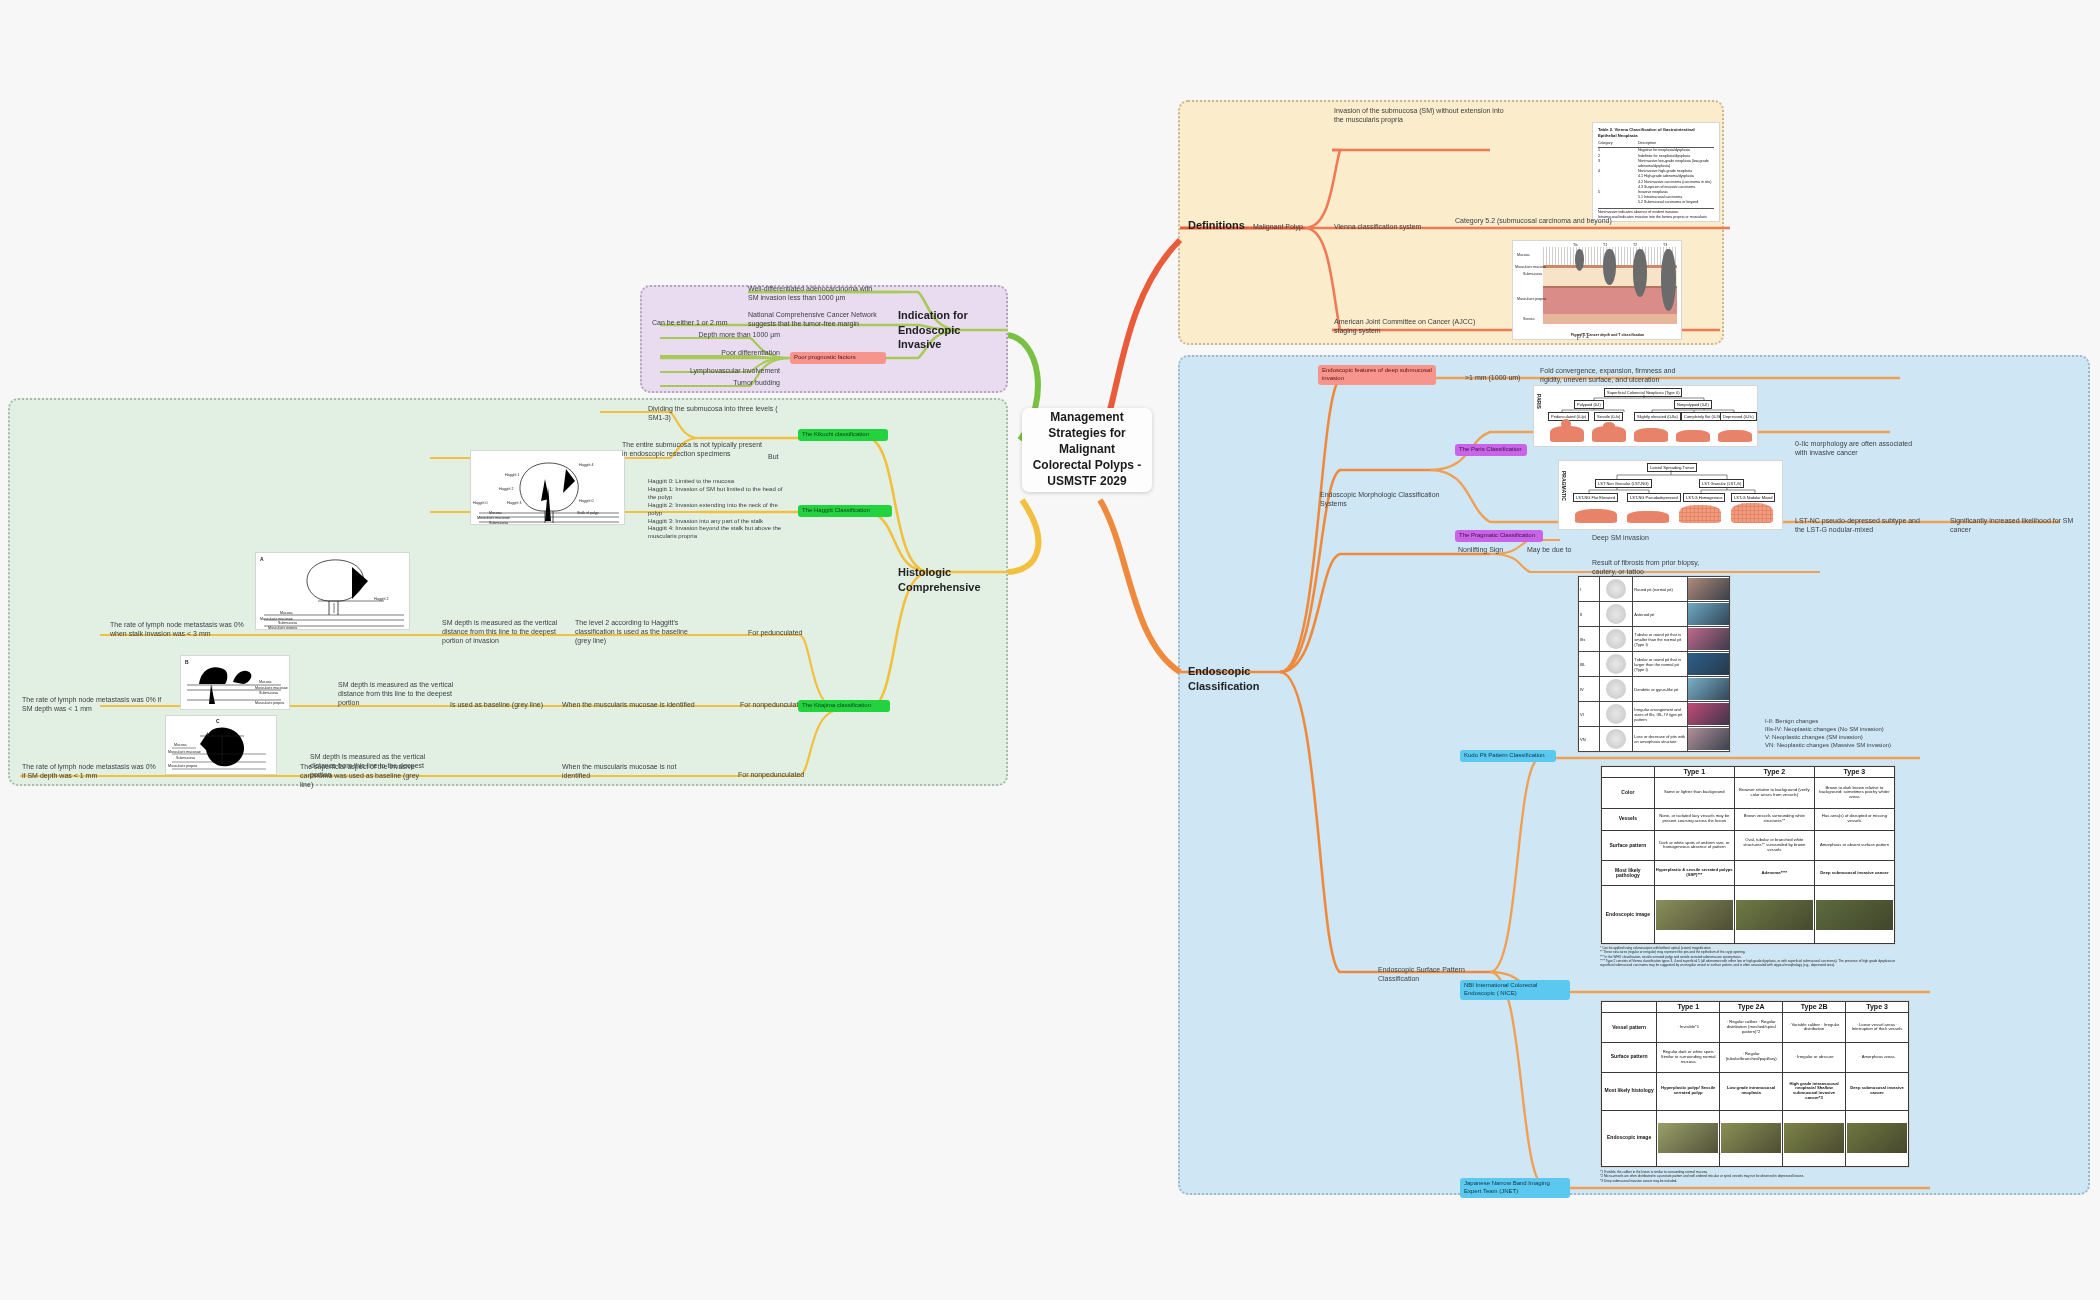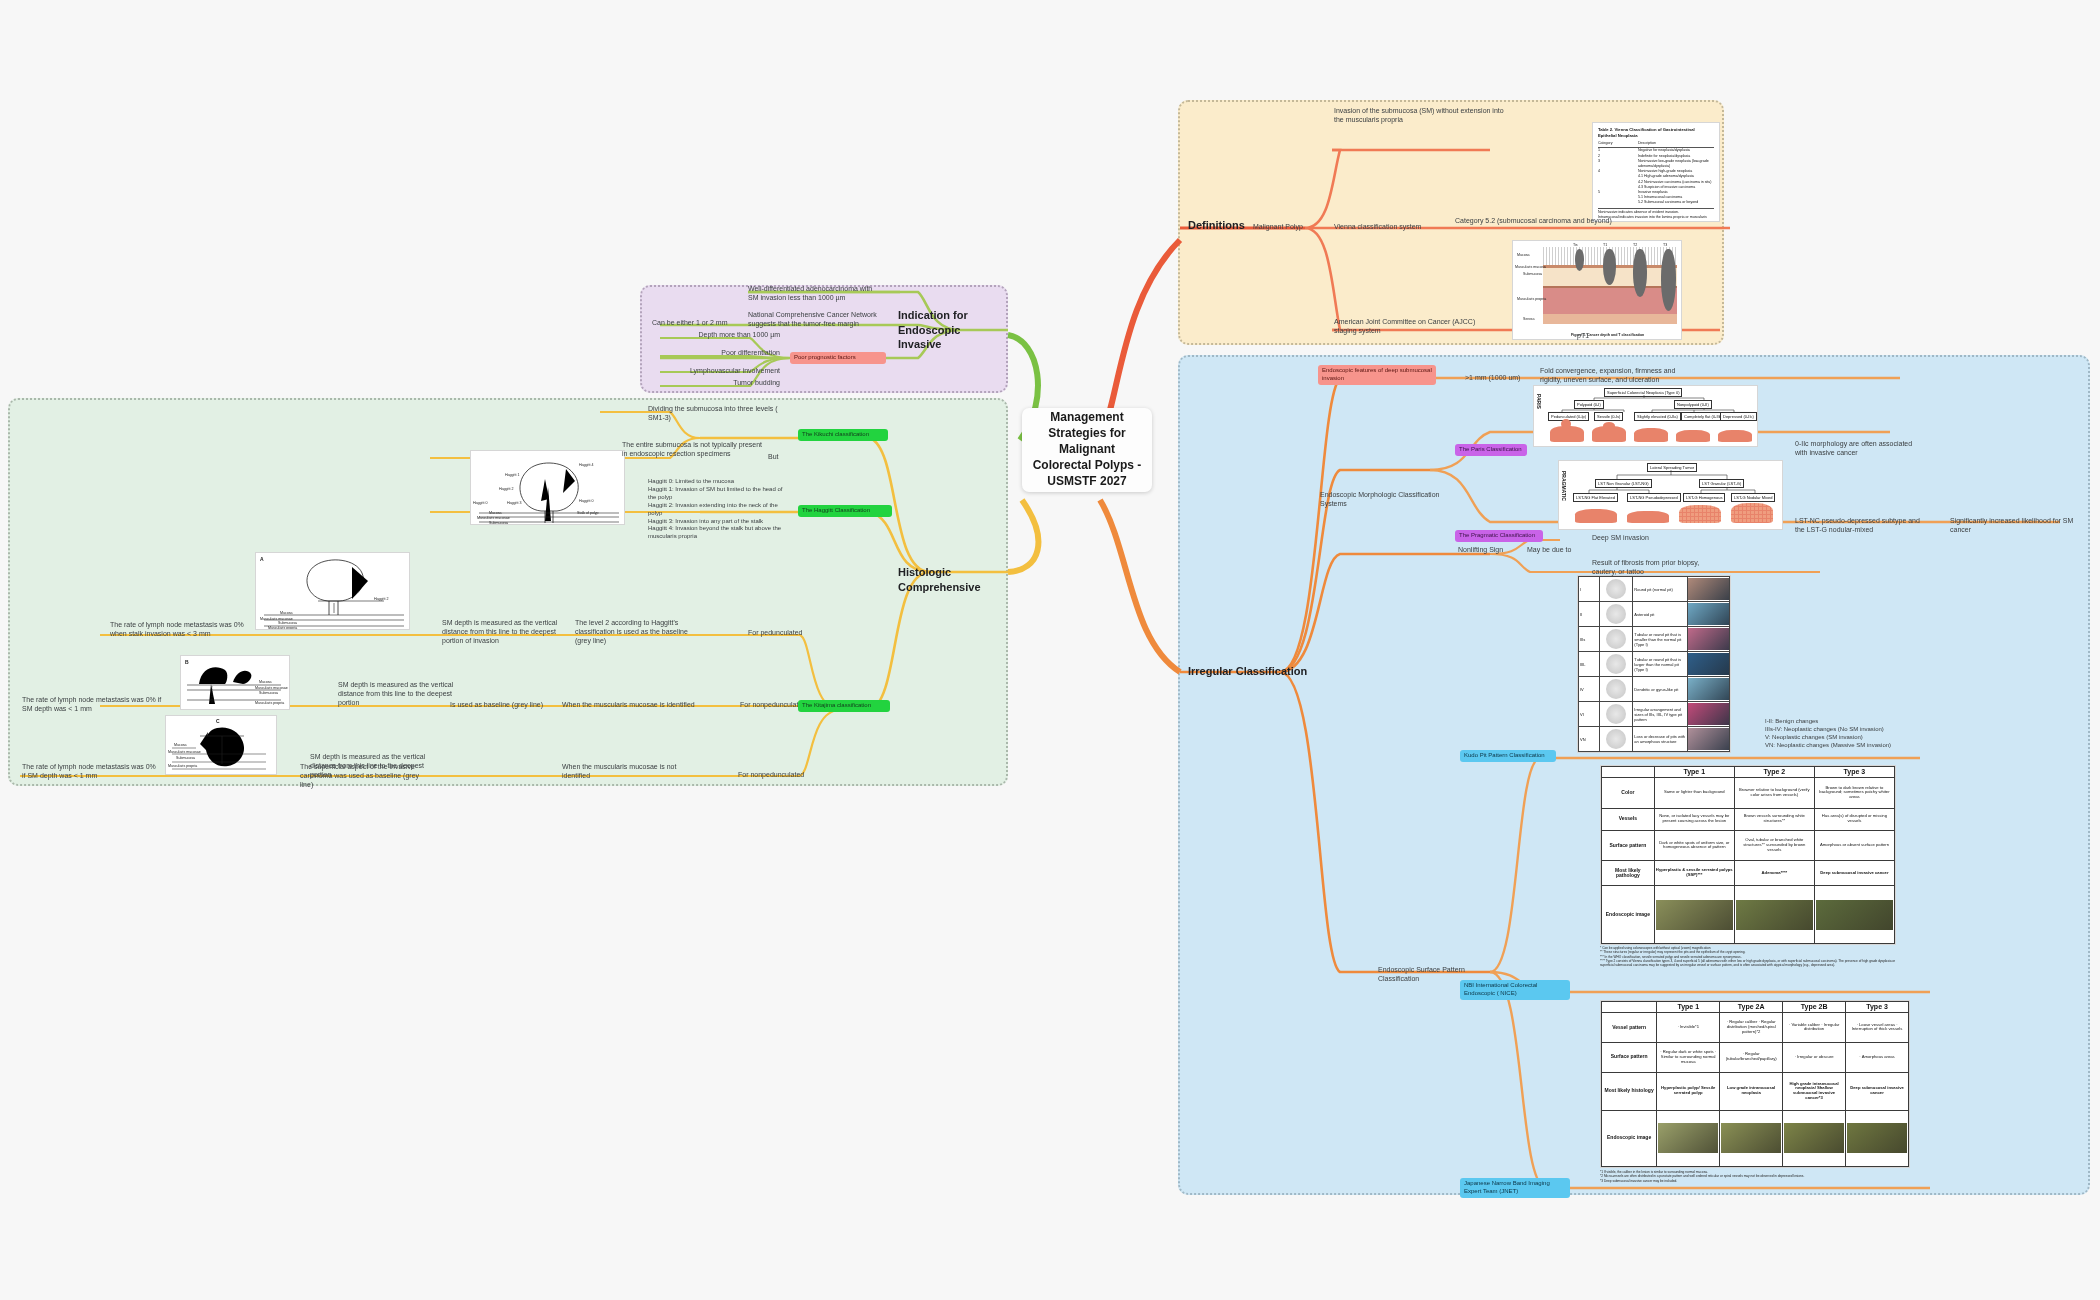--- a/index.html
+++ b/index.html
@@ -204,21 +204,21 @@
     <path d="M1370 972 L1490 972" stroke="#ef8a3c" stroke-width="2.6" fill="none"></path>
     <path d="M1490 972 C1520 972 1515 760 1540 758 L1560 758" stroke="#f0a055" stroke-width="2.4" fill="none"></path>
     <path d="M1560 758 L1920 758" stroke="#f0a055" stroke-width="2.4" fill="none"></path>
     <path d="M1490 972 C1520 972 1520 988 1540 992 L1560 992" stroke="#f0a055" stroke-width="2.4" fill="none"></path>
     <path d="M1560 992 L1930 992" stroke="#f0a055" stroke-width="2.4" fill="none"></path>
     <path d="M1490 972 C1525 972 1518 1180 1545 1188 L1560 1188" stroke="#f0a055" stroke-width="2.4" fill="none"></path>
     <path d="M1560 1188 L1930 1188" stroke="#f0a055" stroke-width="2.4" fill="none"></path>
   </svg>
 
   <div class="central" style="left:1022px; top:408px; width:130px; height:84px; font-size:12px;">
-    <span>Management Strategies for Malignant Colorectal Polyps - USMSTF 2027</span>
+    <span>Management Strategies for Malignant Colorectal Polyps - USMSTF 2029</span>
   </div>
 
   <div class="node big" style="left:1188px; top:218px;">Definitions</div>
   <div class="node mid" style="left:1253px; top:222px; width:60px;">Malignant Polyp</div>
   <div class="node mid" style="left:1334px; top:106px; width:170px;">Invasion of the submucosa (SM) without extension into the muscularis propria</div>
   <div class="node mid" style="left:1334px; top:222px; width:125px;">Vienna classification system</div>
   <div class="node mid" style="left:1455px; top:216px; width:160px;">Category 5.2 (submucosal carcinoma and beyond)</div>
   <div class="node mid" style="left:1334px; top:317px; width:150px;">American Joint Committee on Cancer (AJCC) staging system</div>
   <div class="node mid" style="left:1577px; top:331px;">pT1</div>
 
@@ -455,21 +455,21 @@
       </svg>
       <div class="lbl" style="left:50px;top:2px;font-weight:bold;font-size:5px;">C</div>
       <div class="lbl" style="left:8px;top:27px;">Mucosa</div>
       <div class="lbl" style="left:2px;top:34px;">Muscularis mucosae</div>
       <div class="lbl" style="left:10px;top:40px;">Submucosa</div>
       <div class="lbl" style="left:2px;top:48px;">Muscularis propria</div>
     </div>
   </div>
   <div class="node mid" style="left:310px; top:752px; width:120px;">SM depth is measured as the vertical distance from this line to the deepest portion</div>
 
-  <div class="node big" style="left:1188px; top:664px; width:120px;">Irregular Classification</div>
+  <div class="node big" style="left:1188px; top:664px; width:120px;">Endoscopic Classification</div>
 
   <div class="chip red" style="left:1318px; top:365px; width:118px;">Endoscopic features of deep submucosal invasion</div>
   <div class="node mid" style="left:1465px; top:373px;">&gt;1 mm (1000 um)</div>
   <div class="node mid" style="left:1540px; top:366px; width:145px;">Fold convergence, expansion, firmness and rigidity, uneven surface, and ulceration</div>
 
   <div class="node mid" style="left:1320px; top:490px; width:125px;">Endoscopic Morphologic Classification Systems</div>
 
   <div class="chip purple" style="left:1455px; top:444px; width:72px;">The Paris Classification</div>
   <div class="node mid" style="left:1795px; top:439px; width:125px;">0-IIc morphology are often associated with invasive cancer</div>
 

